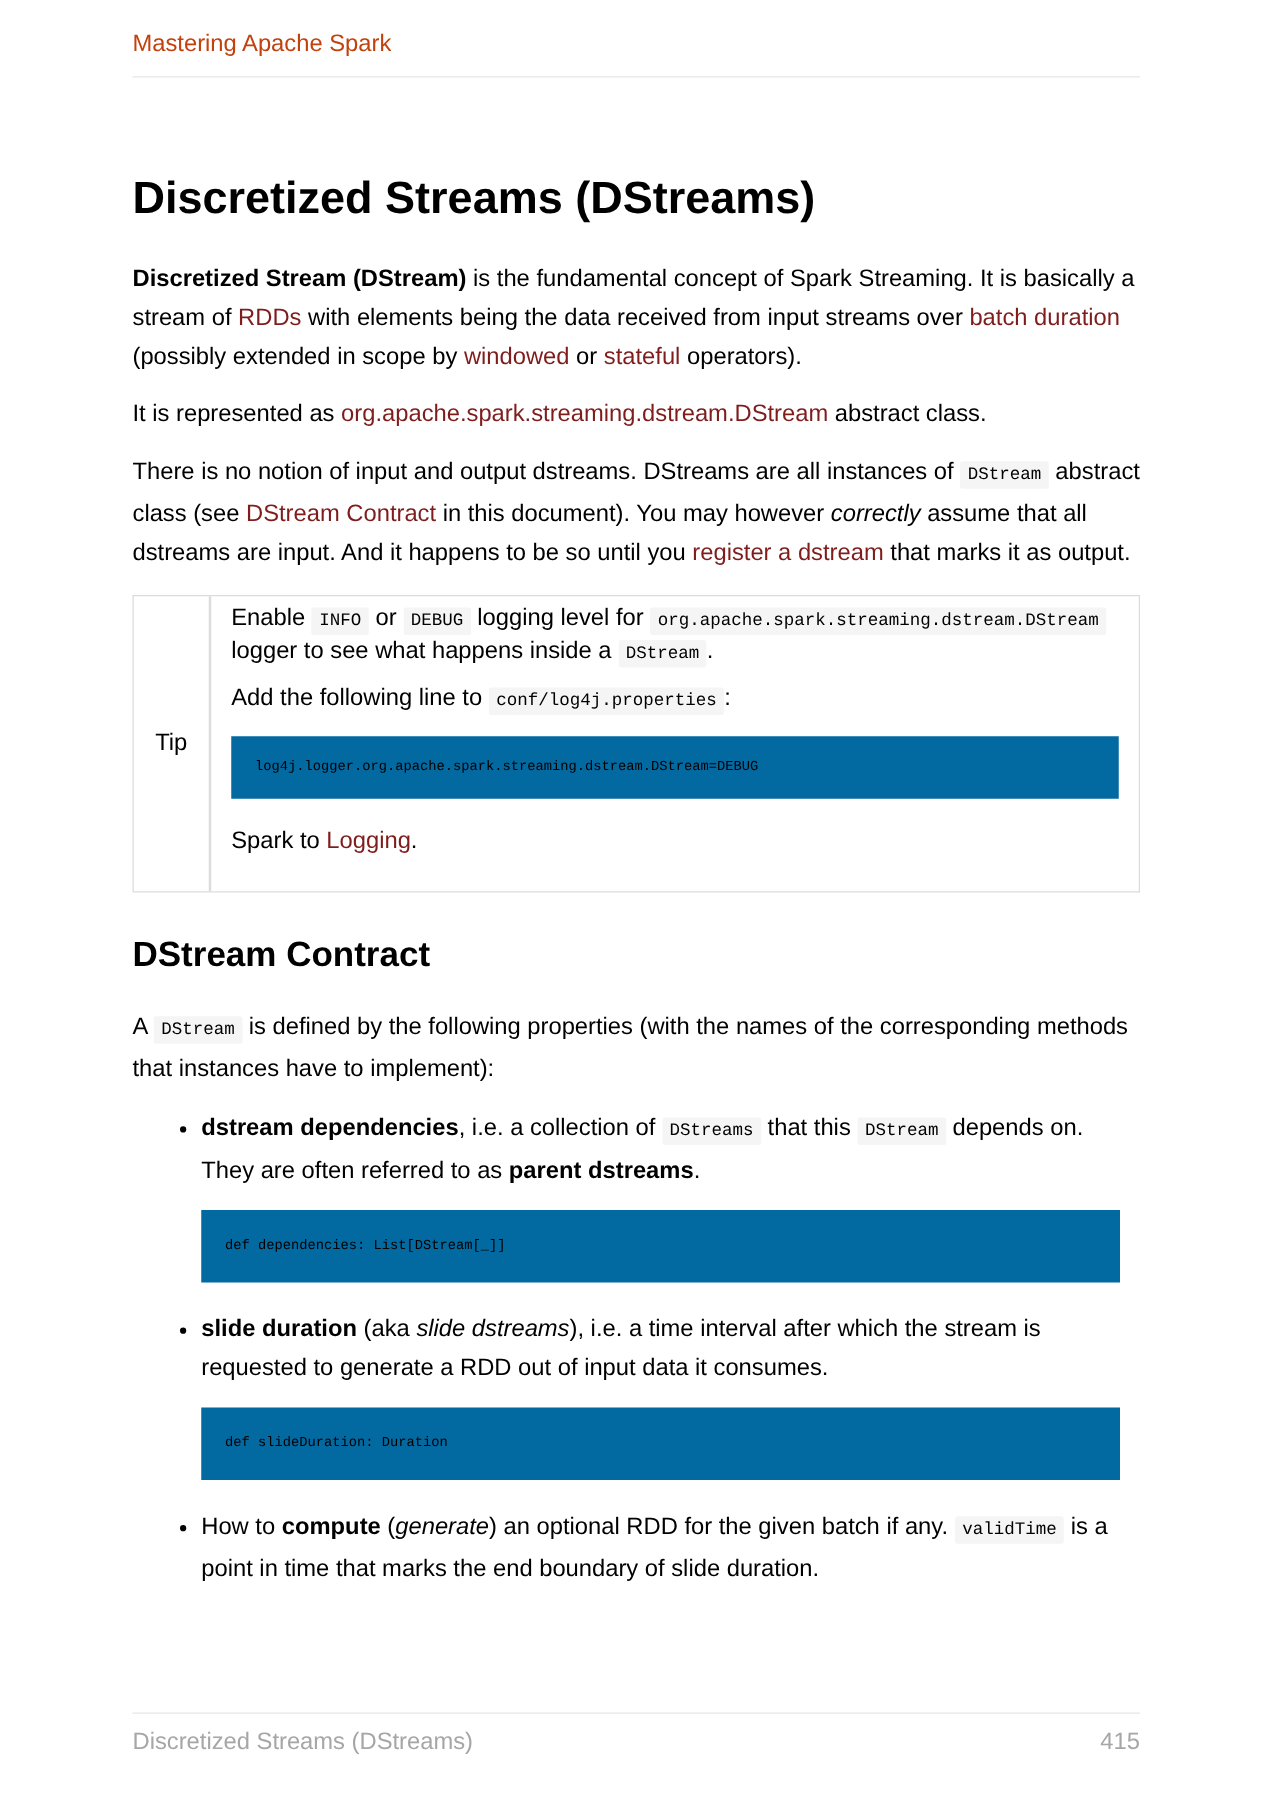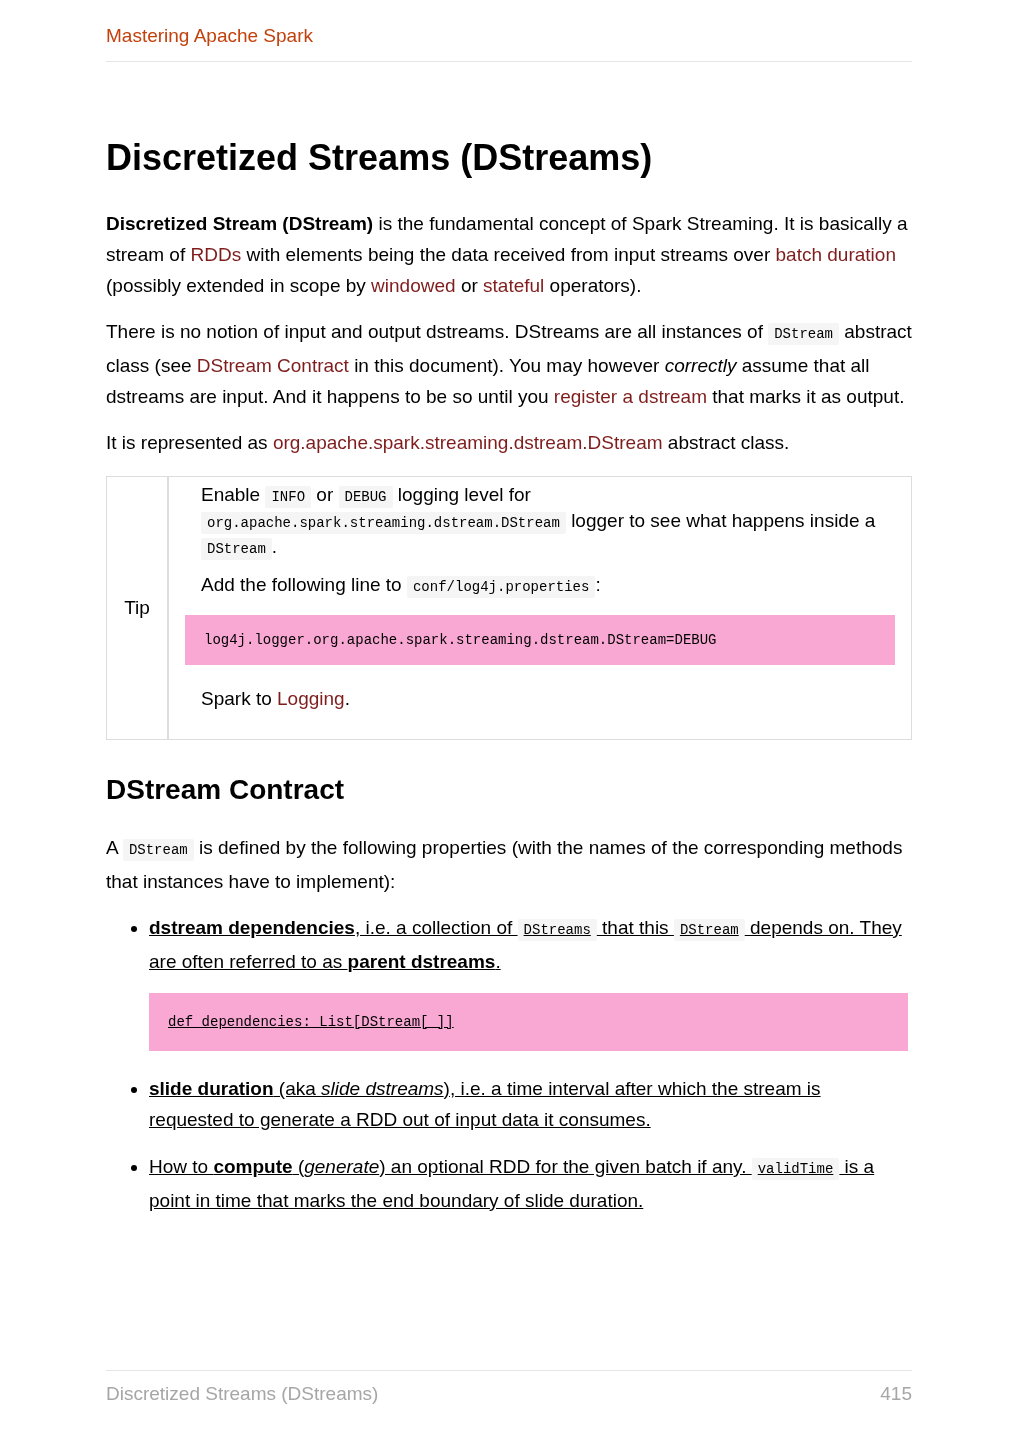--- a/index.html
+++ b/index.html
@@ -12,47 +12,47 @@
   h1 { font-size: 36px; font-weight: bold; margin: 0 0 26px 0; line-height: 48px; }
   h2 { font-size: 28px; font-weight: bold; margin: 30px 0 22px 0; line-height: 40px; }
   p { font-size: 19px; line-height: 31px; margin: 0 0 15px 0; }
   a { color: #7f1d1d; text-decoration: none; }
   code { font-family: "Liberation Mono", monospace; font-size: 14px; background: #f5f5f5;
          padding: 3px 6px; border-radius: 2px; }
   .tip { display: flex; border: 1px solid #dcdcdc; margin: 18px 0 0 0; }
   .tip-label { width: 60px; border-right: 2px solid #dcdcdc; display: flex; align-items: center;
                justify-content: center; font-size: 19px; }
   .tip-body { flex: 1; padding: 6px 16px 18px 16px; }
-  .tip-body p { margin: 0 0 10px 16px; line-height: 24px; }
+  .tip-body p { margin: 0 0 10px 0; line-height: 24px; }
   .tip-body p.first { line-height: 24px; }
-  pre { font-family: "Liberation Mono", monospace; font-size: 14px; background: #f9a8d4;
+  pre { font-family: "Liberation Mono", monospace; font-size: 11px; background: #0369a1;
         margin: 0; padding: 16px 19px; line-height: 22px; }
   .tip-body pre { margin: 16px 0 22px 0; padding: 14px 19px; }
-  ul { margin: 4px; padding: 0 0 0 39px; text-decoration: underline; }
+  ul { margin: 16px; padding: 0 0 0 39px; }
   li { font-size: 19px; line-height: 31px; margin: 0 0 16px 0; }
   li pre { margin: 16px 0 22px 0; padding: 18px 19px; }
   .footer { position: absolute; left: 106px; top: 1370px; width: 806px; border-top: 1px solid #e6e6e6;
             display: flex; justify-content: space-between; padding-top: 12px; }
   .footer span { font-size: 19px; color: #a6a6a6; }
 </style>
 </head>
 <body>
 
 <div class="header">
   <span>Mastering Apache Spark</span>
 </div>
 
 <div class="content">
   <h1>Discretized Streams (DStreams)</h1>
 
   <p><b>Discretized Stream (DStream)</b><span> is the fundamental concept of Spark Streaming. It is basically a stream of </span><a>RDDs</a><span> with elements being the data received from input streams over </span><a>batch duration</a><span> (possibly extended in scope by </span><a>windowed</a><span> or </span><a>stateful</a><span> operators).</span></p>
 
+  <p><span>It is represented as </span><a>org.apache.spark.streaming.dstream.DStream</a><span> abstract class.</span></p>
+
   <p><span>There is no notion of input and output dstreams. DStreams are all instances of </span><code>DStream</code><span> abstract class (see </span><a>DStream Contract</a><span> in this document). You may however </span><em>correctly</em><span> assume that all dstreams are input. And it happens to be so until you </span><a>register a dstream</a><span> that marks it as output.</span></p>
-
-  <p><span>It is represented as </span><a>org.apache.spark.streaming.dstream.DStream</a><span> abstract class.</span></p>
 
   <div class="tip">
     <div class="tip-label">Tip</div>
     <div class="tip-body">
       <p class="first"><span>Enable </span><code>INFO</code><span> or </span><code>DEBUG</code><span> logging level for </span><code>org.apache.spark.streaming.dstream.DStream</code><span> logger to see what happens inside a </span><code>DStream</code><span>.</span></p>
       <p style="margin-top:12px"><span>Add the following line to </span><code>conf/log4j.properties</code><span>:</span></p>
       <pre>log4j.logger.org.apache.spark.streaming.dstream.DStream=DEBUG</pre>
       <p><span>Spark to </span><a>Logging</a><span>.</span></p>
     </div>
   </div>
@@ -61,20 +61,21 @@
 
   <p><span>A </span><code>DStream</code><span> is defined by the following properties (with the names of the corresponding methods that instances have to implement):</span></p>
 
   <ul>
     <li>
       <b>dstream dependencies</b><span>, i.e. a collection of </span><code>DStreams</code><span> that this </span><code>DStream</code><span> depends on. They are often referred to as </span><b>parent dstreams</b><span>.</span>
       <pre>def dependencies: List[DStream[_]]</pre>
     </li>
     <li>
       <b>slide duration</b><span> (aka </span><em>slide dstreams</em><span>), i.e. a time interval after which the stream is requested to generate a RDD out of input data it consumes.</span>
+      <pre>def slideDuration: Duration</pre>
     </li>
     <li>
       <span>How to </span><b>compute</b><span> (</span><em>generate</em><span>) an optional RDD for the given batch if any. </span><code>validTime</code><span> is a point in time that marks the end boundary of slide duration.</span>
     </li>
   </ul>
 </div>
 
 <div class="footer">
   <span>Discretized Streams (DStreams)</span>
   <span>415</span>

